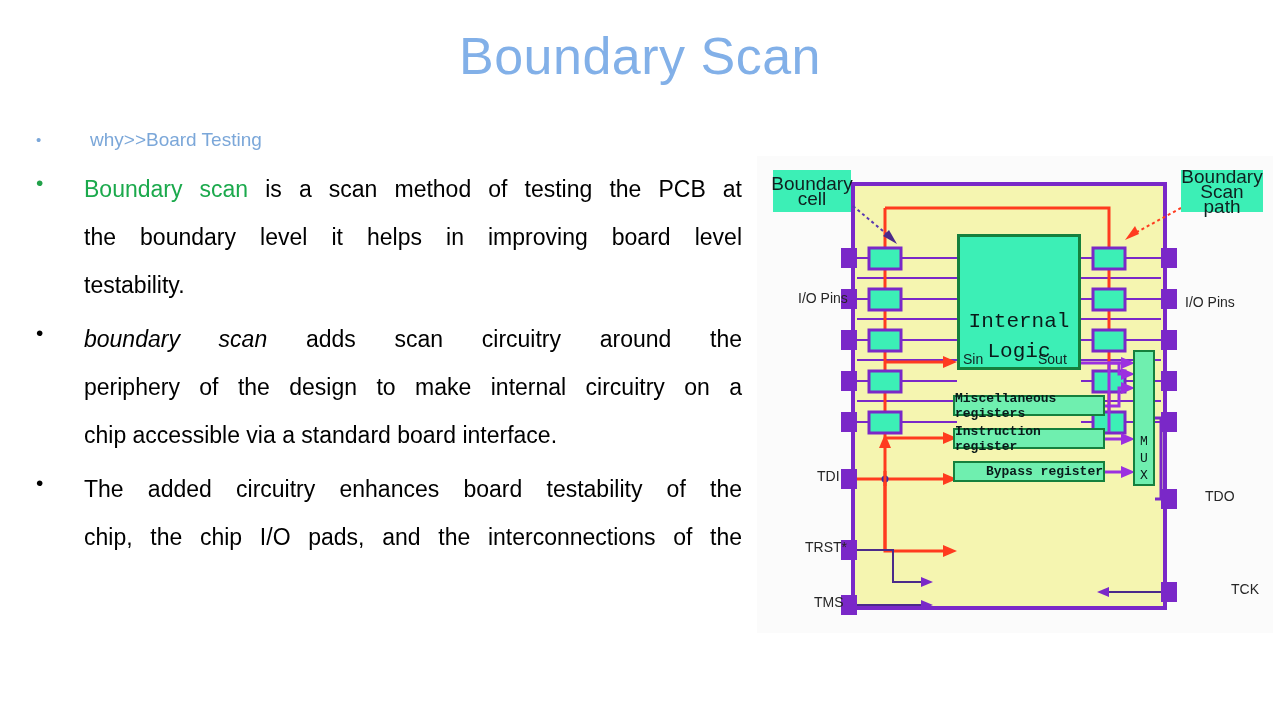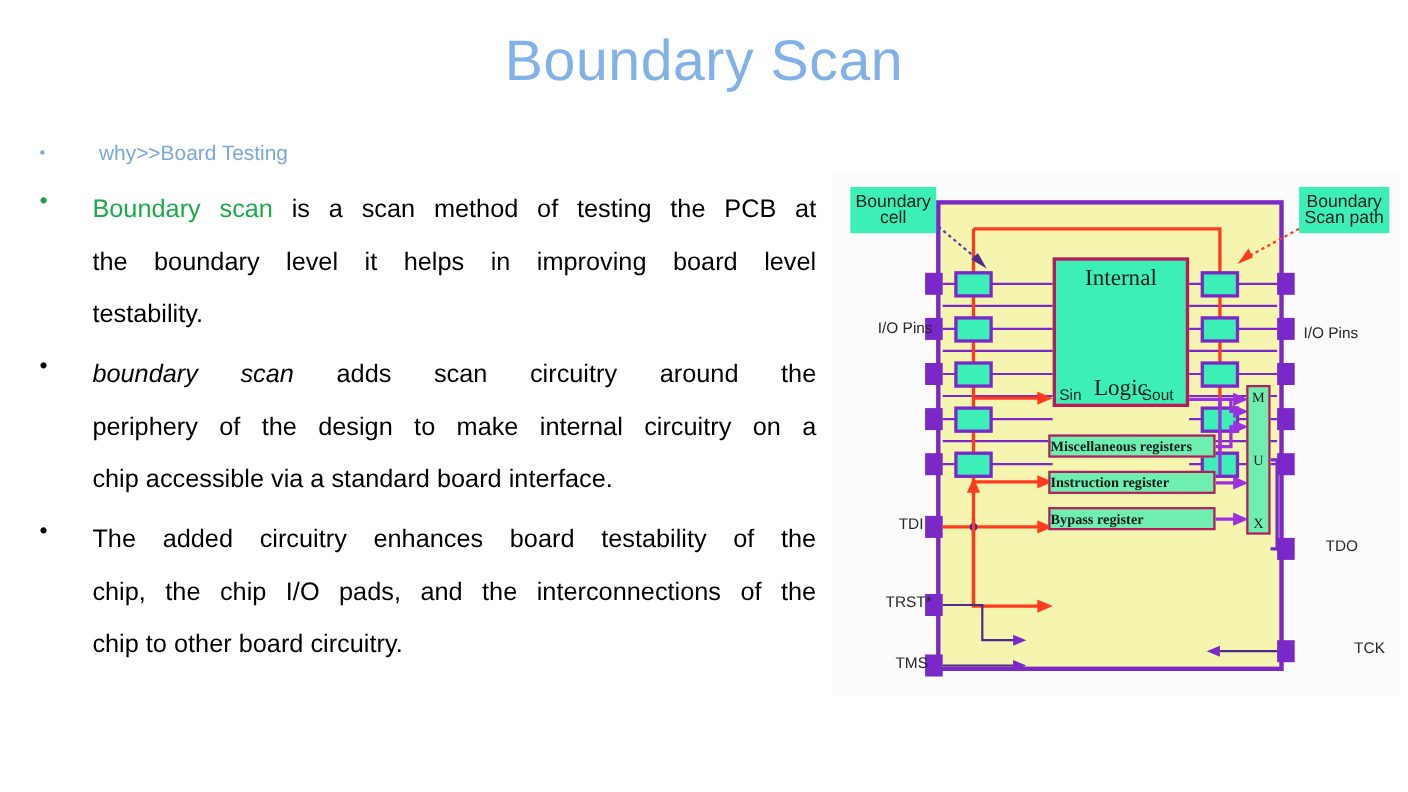--- a/index.html
+++ b/index.html
@@ -117,21 +117,21 @@
     left: 0; top: 0;
     width: 516px;
     height: 477px;
   }
 
   
   .callout {
     position: absolute;
     background: #3CEFB6;
     color: #102020;
-    font-size: 16px;
+    font-size: 19px;
     line-height: 15px;
     text-align: center;
     font-family: "Liberation Sans", sans-serif;
     display: flex;
     flex-direction: column;
     justify-content: center;
     align-items: center;
   }
   #callout-boundary-cell { left: 16px;  top: 14px;  width: 78px; height: 42px; }
   #callout-scan-path     { left: 424px; top: 14px;  width: 82px; height: 42px; }
@@ -148,28 +148,28 @@
   #label-tdi       { left: 60px;  top: 312px; }
   #label-trst      { left: 48px;  top: 383px; }
   #label-tms       { left: 57px;  top: 438px; }
   #label-tdo       { left: 428px; top: 332px; margin-left: 20px; }
   #label-tck       { left: 428px; top: 425px; margin-left: 46px; }
 
   
   .blk {
     position: absolute;
     box-sizing: border-box;
-    border: 2px solid #be185d;
+    border: 2px solid #15803d;
     display: flex;
-    justify-content: space-between;
+    justify-content: flex-end;
     align-items: center;
     color: #0A1A1A;
     font-size: 13px;
     font-weight: bold;
-    font-family: Liberation Serif, serif;
+    font-family: Liberation Mono, monospace;
   }
   #blk-internal-logic {
     left: 200px; top: 78px; width: 124px; height: 136px;
     background: #3CEFB6;
     border-width: 3px;
     flex-direction: column;
     font-size: 21px;
     font-weight: normal;
     line-height: 30px;
   }
@@ -229,21 +229,20 @@
       <span class="para justify">periphery of the design to make internal circuitry on a</span>
       <span class="para flush">chip accessible via a standard board interface.</span>
     </span>
   </div>
 
   <div class="bullet-row bullet-dark" id="bullet-3">
     <span class="bullet-marker">•</span>
     <span class="bullet-text">
       <span class="para justify">The added circuitry enhances board testability of the</span>
       <span class="para justify">chip, the chip I/O pads, and the interconnections of the</span>
-      <span class="para flush">chip to other board circuitry.</span>
     </span>
   </div>
 
 </div>
 
 <div id="diagram">
 
   <svg id="diagram-canvas" viewBox="0 0 516 477">
 
     <rect x="96" y="28" width="312" height="424" fill="#F5F5B0" stroke="#7A28C8" stroke-width="4"></rect>

